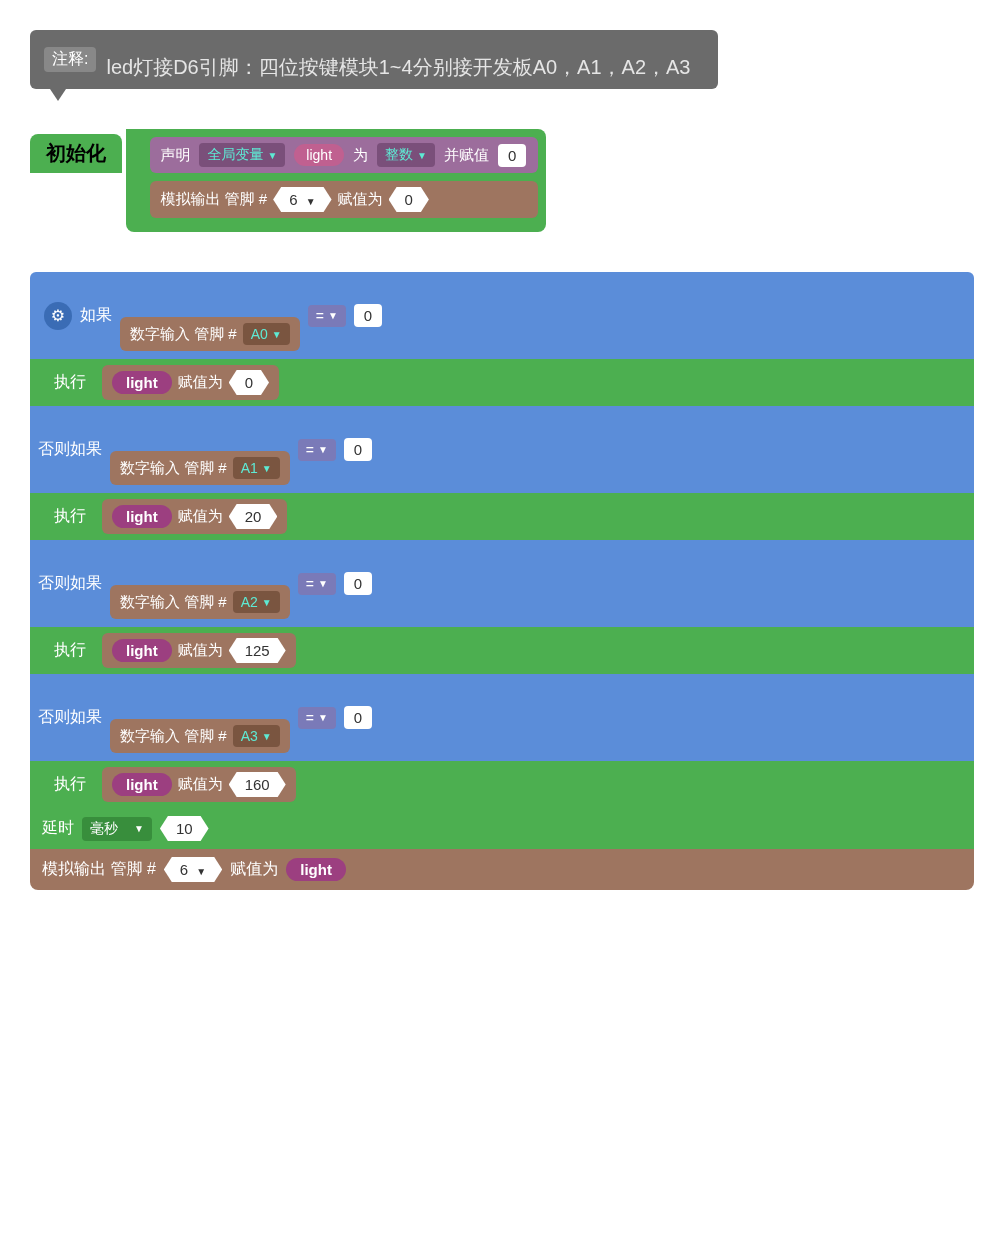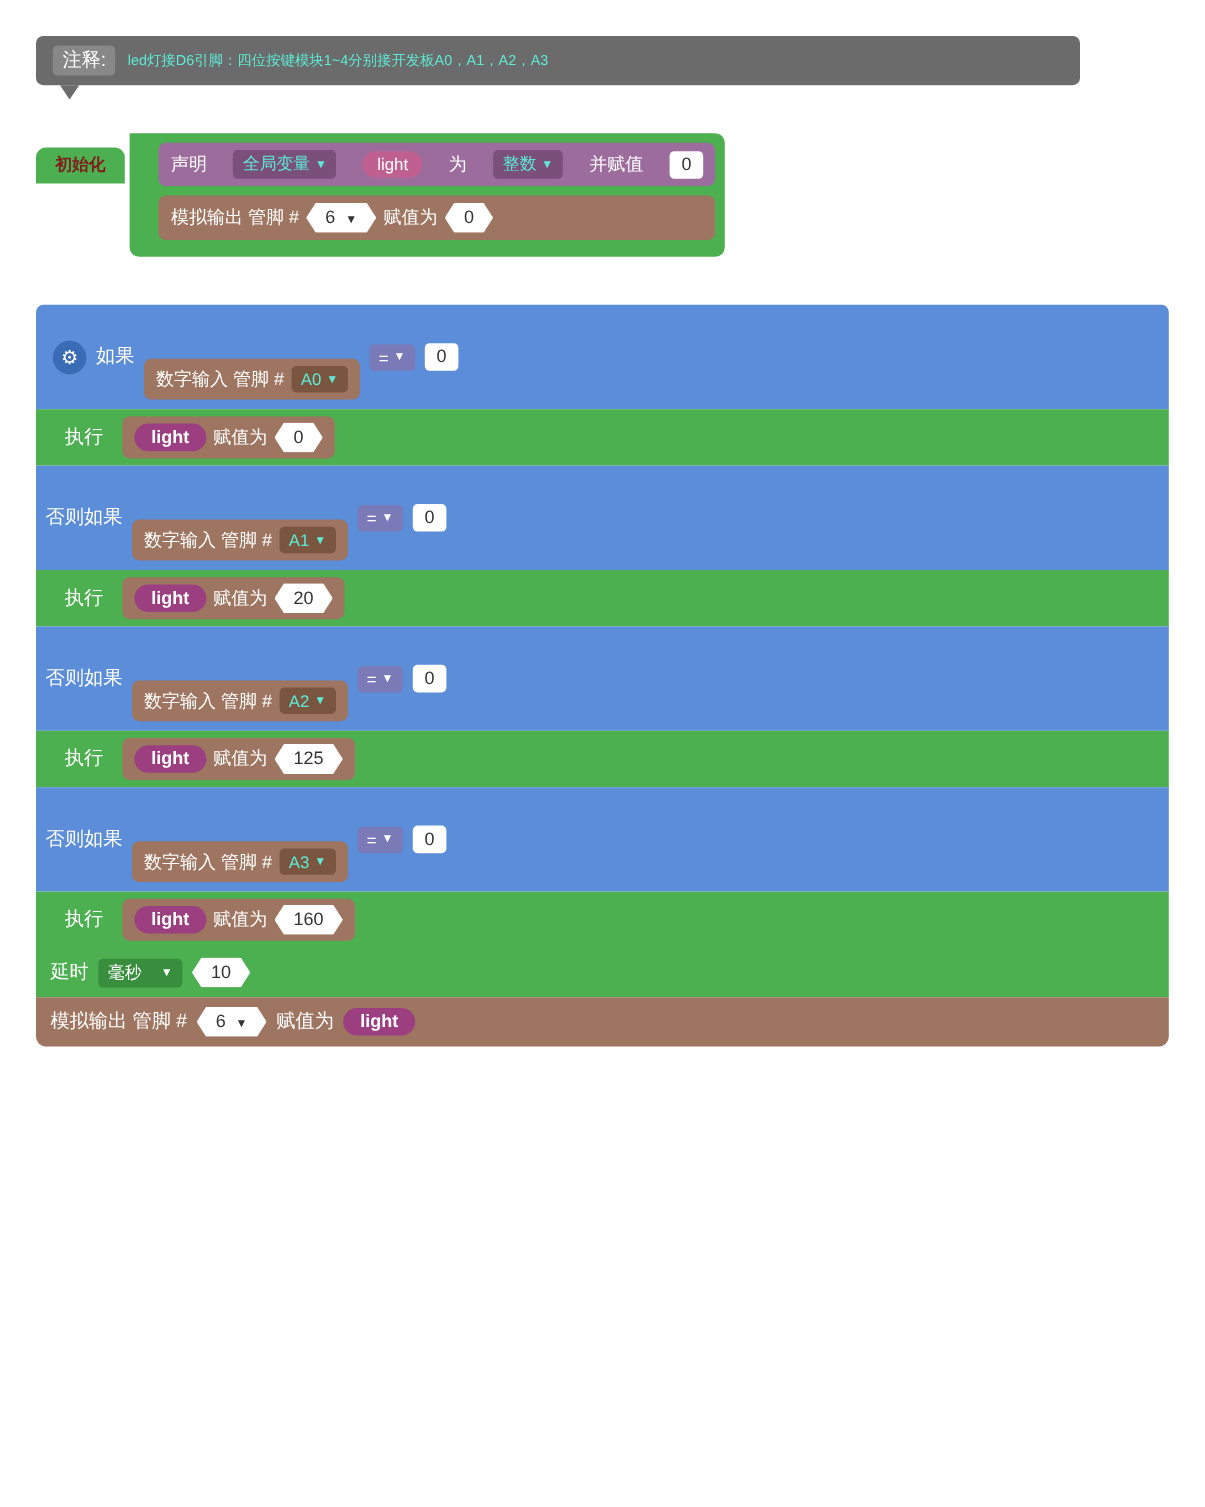--- a/index.html
+++ b/index.html
@@ -12,21 +12,21 @@
     }
 
     
     .comment-block {
       display: flex;
       align-items: center;
       background: #6b6b6b;
       border-radius: 6px;
       padding: 8px 14px;
       margin-bottom: 40px;
-      width: 870px;
+      width: 688px;
       position: relative;
     }
     .comment-block::before {
       content: '';
       position: absolute;
       bottom: -12px;
       left: 20px;
       width: 0;
       height: 0;
       border-left: 8px solid transparent;
@@ -36,58 +36,59 @@
     .comment-label {
       background: #888;
       color: white;
       padding: 2px 8px;
       border-radius: 4px;
       font-size: 16px;
       margin-right: 10px;
       white-space: nowrap;
     }
     .comment-text {
-      color: #5eead4;
-      font-size: 12px;
+      color: #e5e5e5;
+      font-size: 20px;
+      margin-top: 16px;
     }
 
     
     .section {
       margin-bottom: 40px;
     }
 
     
     .init-block {
       background: #4caf50;
       border-radius: 8px 8px 0 0;
       padding: 6px 16px 6px 16px;
       display: inline-block;
-      color: #7f1d1d;
-      font-size: 14px;
+      color: #000000;
+      font-size: 20px;
       font-weight: bold;
       border-radius: 8px 8px 0 0;
     }
     .init-container {
       background: #4caf50;
       border-radius: 0 8px 8px 8px;
       padding: 8px 8px 14px 24px;
       display: inline-flex;
       flex-direction: column;
       gap: 8px;
       min-width: 420px;
     }
 
     
     .declare-block {
       background: #9c6d9c;
       border-radius: 6px;
       padding: 6px 10px;
       display: flex;
       align-items: center;
-      gap: 22px;
+      gap: 9px;
       color: white;
       font-size: 15px;
     }
 
     
     .analog-block {
       background: #9e7560;
       border-radius: 6px;
       padding: 6px 10px;
       display: flex;

